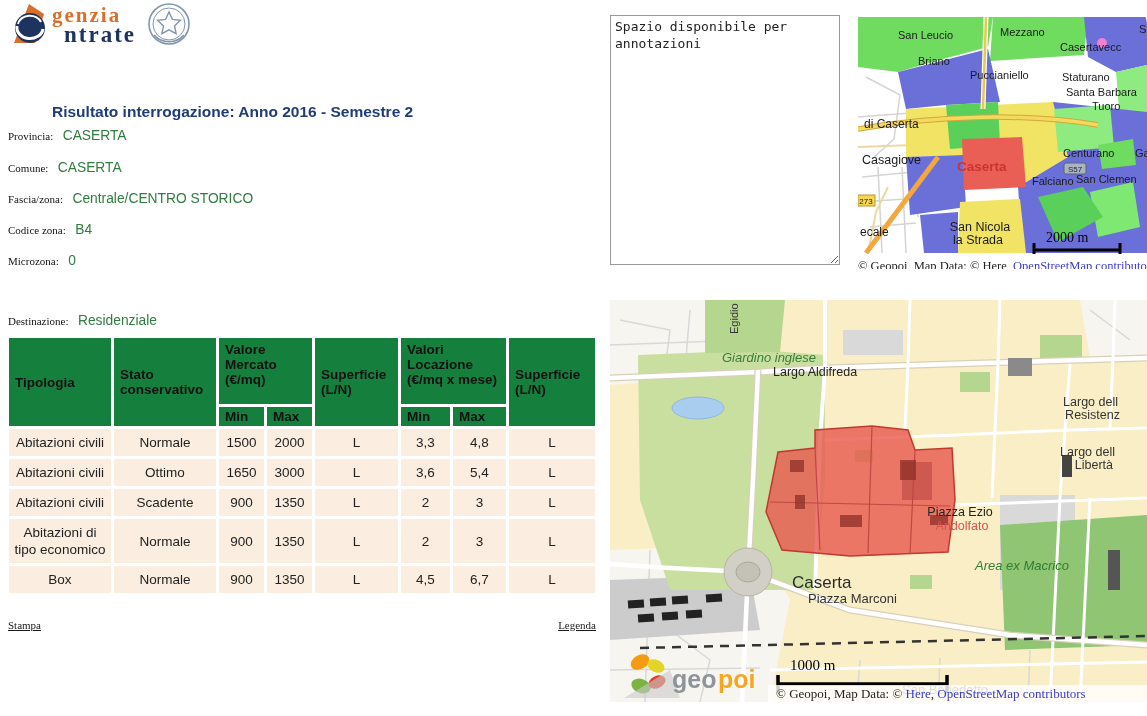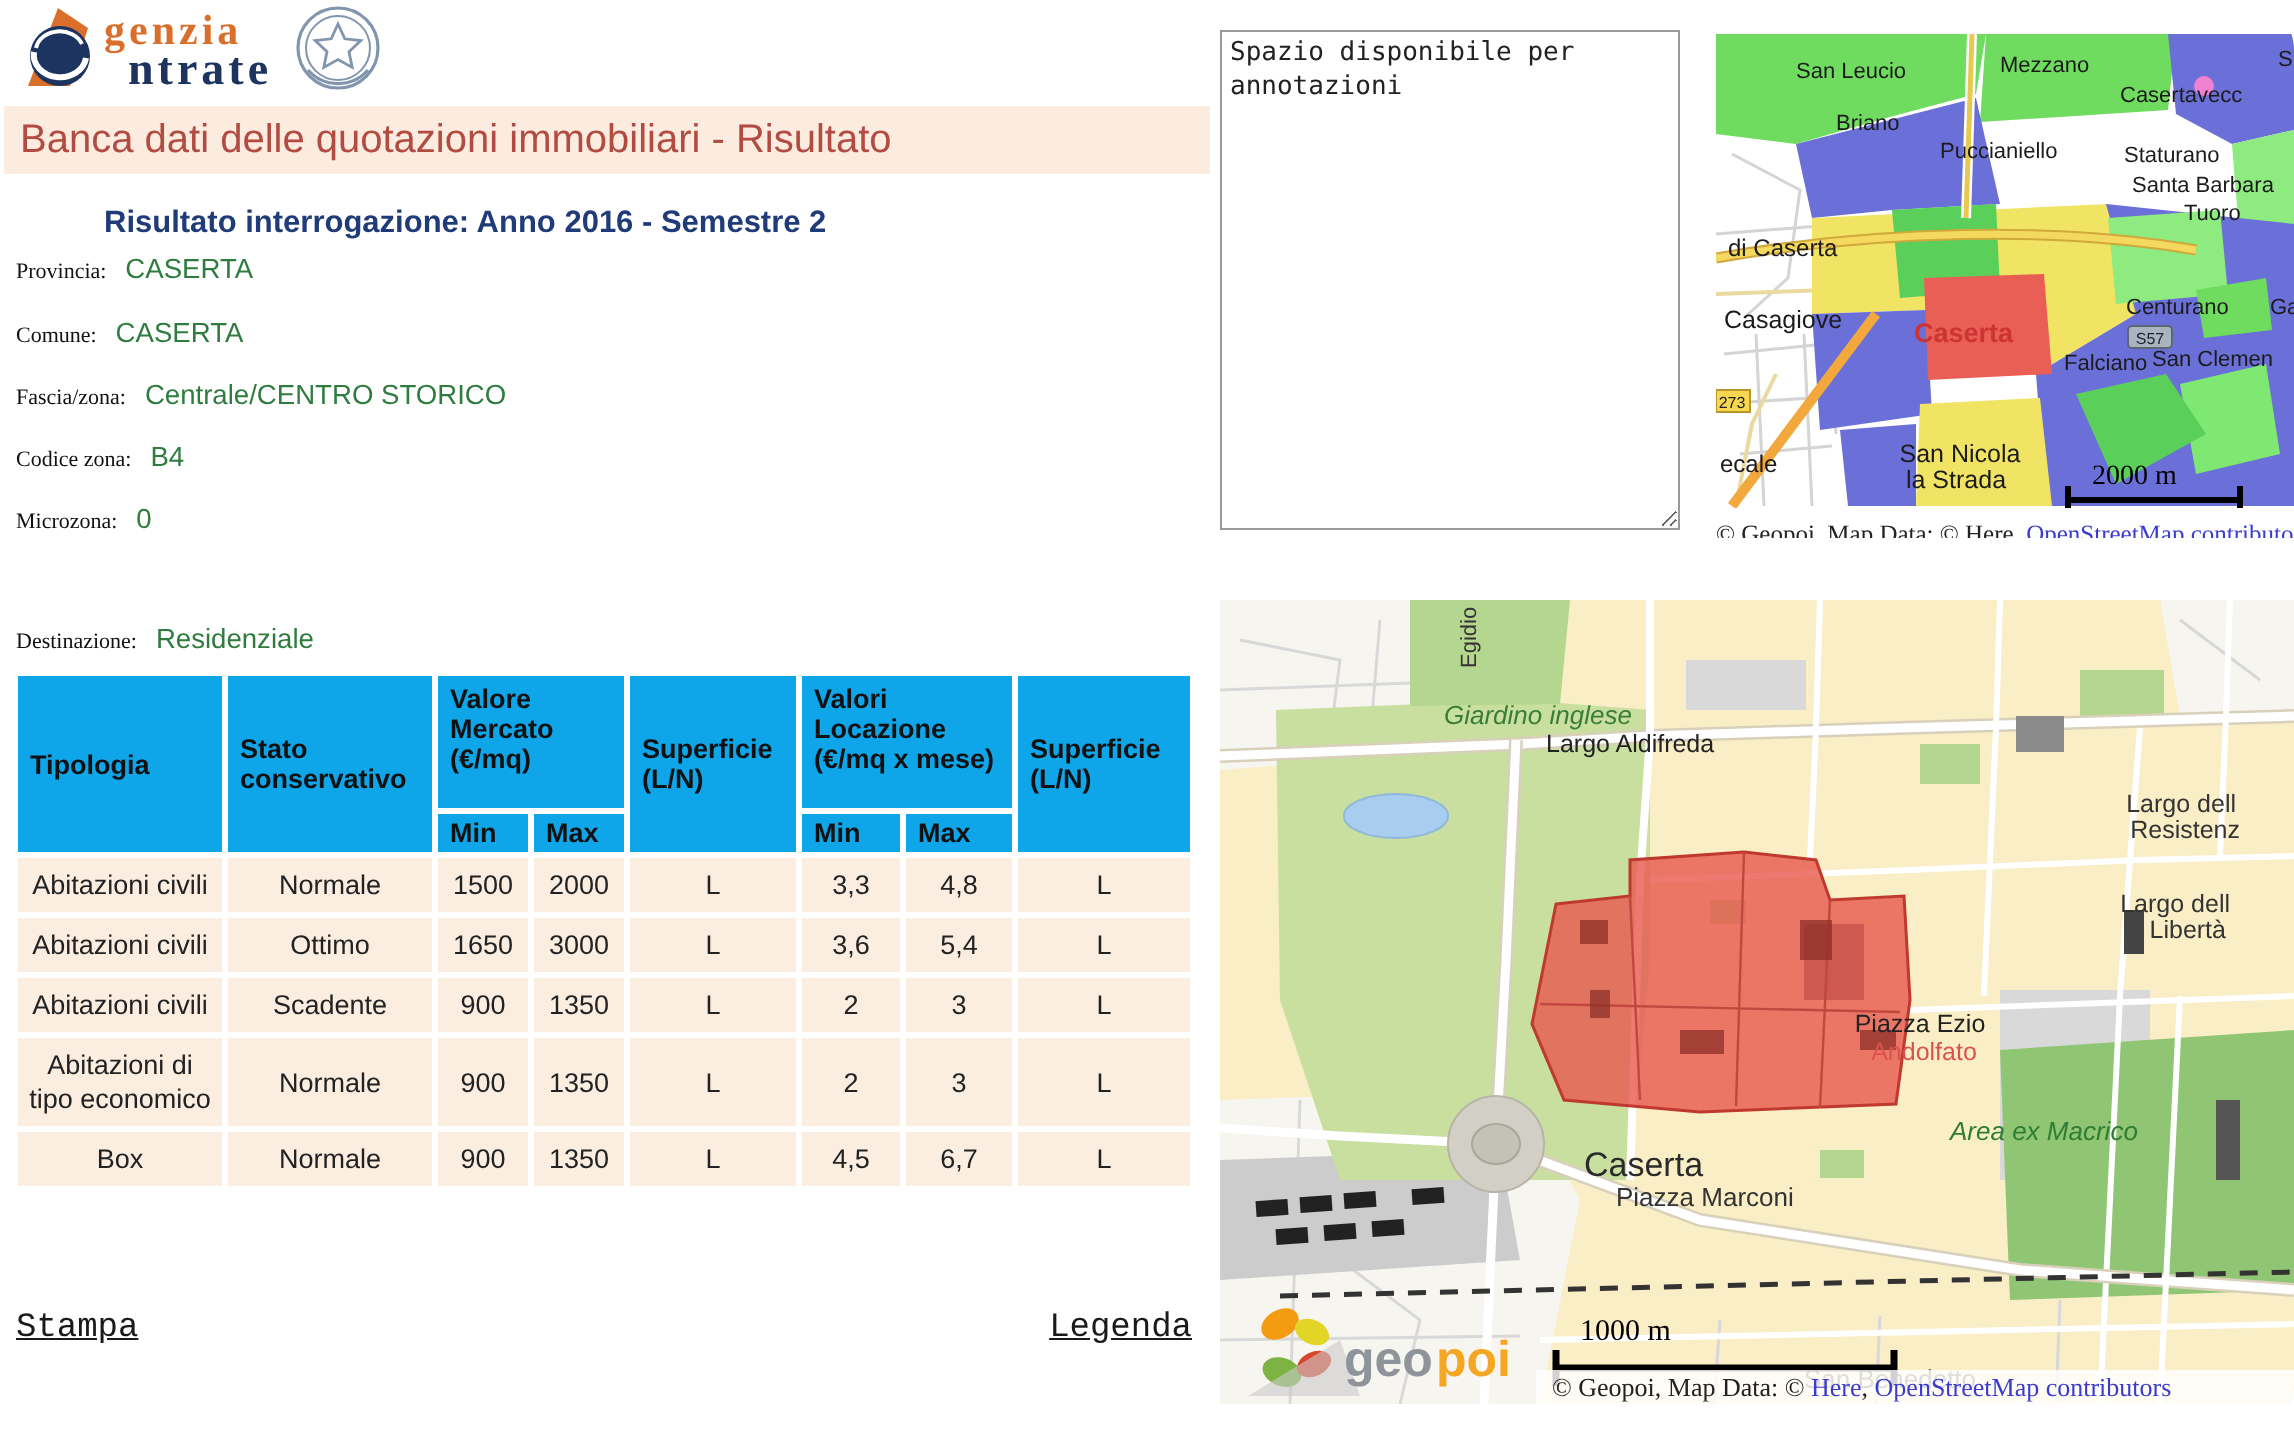--- a/index.html
+++ b/index.html
@@ -16,30 +16,30 @@
   
   .titlebar{position:absolute;left:2px;top:53px;width:603px;height:34px;background:#fcebdf;
             color:#b24b41;font-size:20px;line-height:34px;padding-left:8px;box-sizing:border-box;}
   
   .rheading{position:absolute;left:8px;top:103px;font-size:15.5px;font-weight:bold;color:#203c78;margin-left:44px;}
   .field{position:absolute;left:8px;white-space:nowrap;}
   .field .lbl{font-family:"Liberation Serif",serif;font-weight:normal;font-size:11px;color:#111;}
   .field .val{font-size:13.8px;color:#2f7c3f;margin-left:5px;}
   
   .qtable{position:absolute;left:6px;top:335px;border-collapse:separate;border-spacing:3px;background:#fff;}
-  .qtable th{background:#0ea5e9;font-size:13.5px;font-weight:bold;text-align:left;
+  .qtable th{background:#15803d;font-size:13.5px;font-weight:bold;text-align:left;
              padding:4px 6px;vertical-align:middle;color:#111;}
   .qtable th.top{vertical-align:top;}
   .qtable tr.hrow1 th{height:58px;}
   .qtable tr.hrow2 th{height:14px;padding:2px 6px;}
   .qtable td{background:#fbeee0;font-size:13.5px;text-align:center;padding:5px 4px;
              vertical-align:middle;color:#222;line-height:17px;}
   
   .footer-links{position:absolute;left:8px;top:619px;width:588px;display:flex;justify-content:space-between;}
-  .footer-links a{font-family:Liberation Mono, monospace;font-size:17px;color:#1a1a1a;text-decoration:underline;margin-top:36px;}
+  .footer-links a{font-family:Liberation Serif, serif;font-size:11px;color:#1a1a1a;text-decoration:underline;}
   
   .annot{position:absolute;left:610px;top:15px;width:230px;height:250px;box-sizing:border-box;
          border:1px solid #999;background:#fff;resize:both;color:#222;
          font-family:"DejaVu Sans Mono",monospace;font-size:13px;line-height:1.3;padding:3px 4px;}
   
   .smallmap{position:absolute;left:858px;top:17px;width:289px;height:252px;overflow:hidden;}
   .smallmap .attr, .bigmap .attr{font-family:"Liberation Serif",serif;font-size:12.5px;color:#222;
          white-space:nowrap;overflow:hidden;}
   .smallmap .attr{width:289px;height:15px;background:#fff;padding-top:1px;}
   .attr a{color:#3b3bcf;text-decoration:none;}
@@ -64,21 +64,20 @@
     <span class="logo-line1">genzia</span>
     <span class="logo-line2">ntrate</span>
     <svg class="emblem" width="46" height="46" viewBox="0 0 46 46">
       <circle cx="23" cy="23" r="20" fill="none" stroke="#8195ac" stroke-width="1.6"></circle>
       <circle cx="23" cy="23" r="16" fill="none" stroke="#8195ac" stroke-width="1"></circle>
       <polygon points="23,11 26.4,18.4 34.4,19.3 28.5,24.9 30.1,32.7 23,28.8 15.9,32.7 17.5,24.9 11.6,19.3 19.6,18.4" fill="#ffffff" stroke="#8195ac" stroke-width="1.4"></polygon>
       <path d="M8,34 a20,20 0 0 0 30,0" fill="none" stroke="#8195ac" stroke-width="1.6"></path>
     </svg>
   </div>
 
-  <div class="titlebar">Banca dati delle quotazioni immobiliari - Risultato</div>
 
   <div class="rheading">Risultato interrogazione: Anno 2016 - Semestre 2</div>
 
   <div class="field" style="top:126px">
     <span class="lbl">Provincia:</span>
     <span class="val">CASERTA</span>
   </div>
   <div class="field" style="top:158px">
     <span class="lbl">Comune:</span>
     <span class="val">CASERTA</span>

